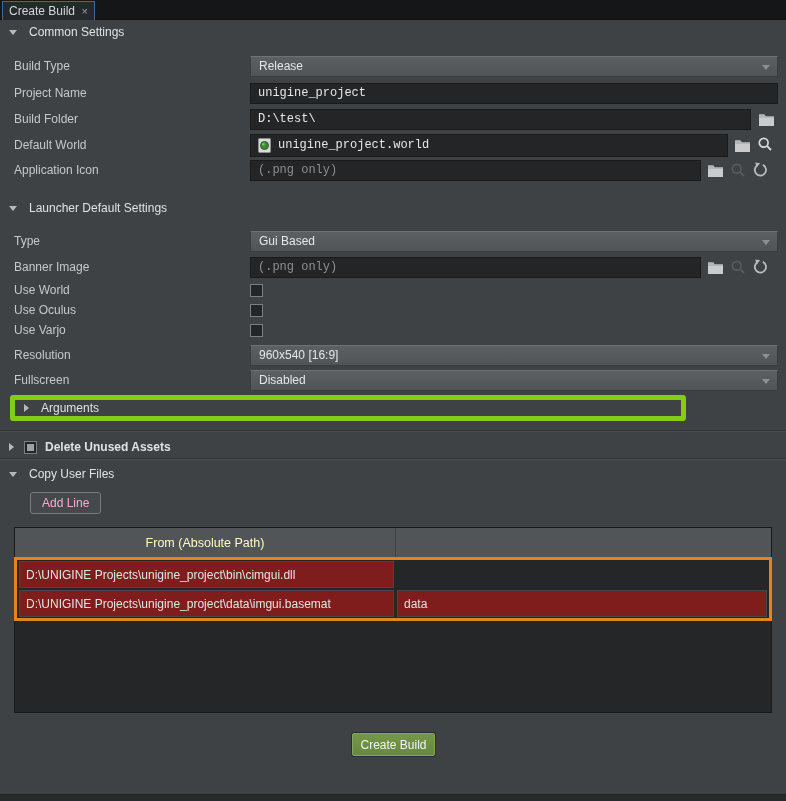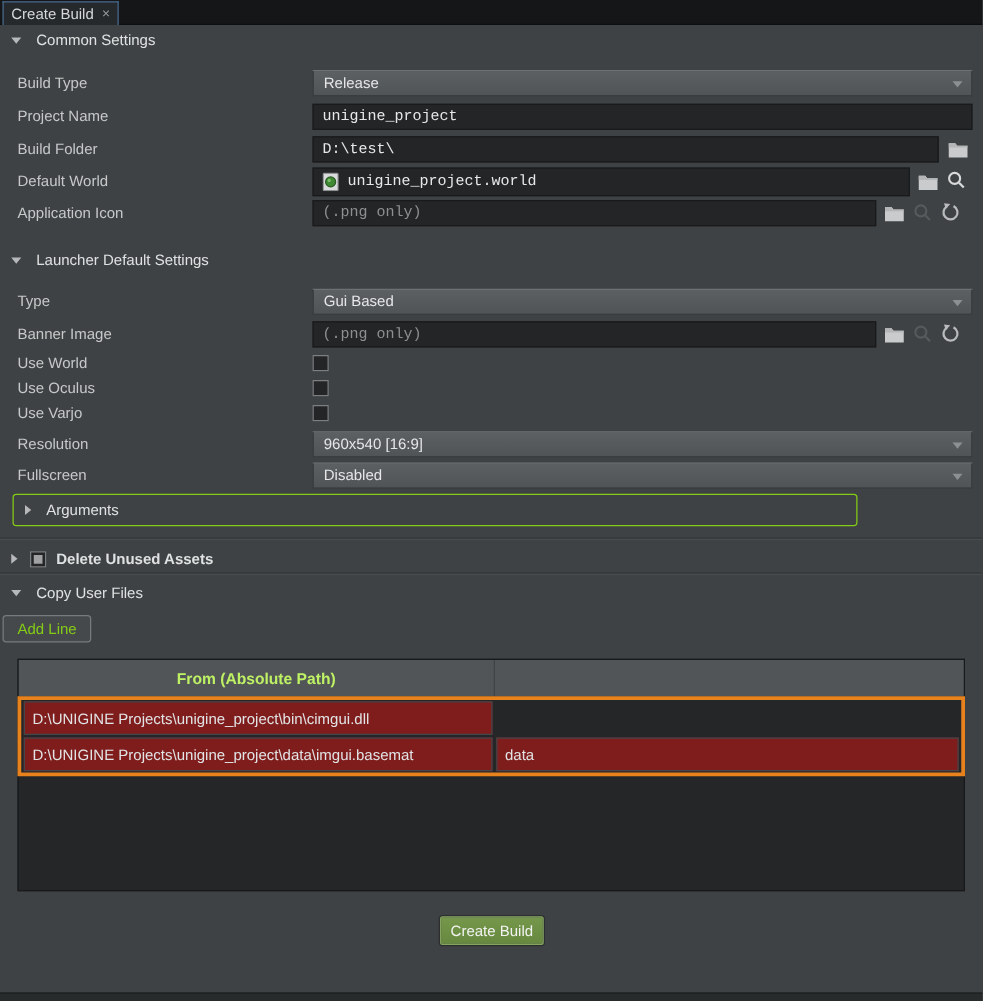--- a/index.html
+++ b/index.html
@@ -34,37 +34,37 @@
   .inp { position:absolute; height:21px; background:#232527; border:1px solid #181a1b;
     color:#e7e8e9; line-height:19px; padding-left:7px; display:flex; align-items:center;font-family:Liberation Mono, monospace; }
   .inp.ph { color:#8d8f91; }
   
   .icon-btn { position:absolute; width:18px; height:18px; display:flex; align-items:center; justify-content:center; }
   
   .cb { position:absolute; width:13px; height:13px; background:#232527; border:1px solid #7c7f81; }
   .cb.filled::after { content:""; position:absolute; left:2px; top:2px; width:7px; height:7px; background:#9fa1a3; }
   
   .args-box { position:absolute; left:10px; top:395px; width:676px; height:26px;
-    border:1px solid #84cc16; border-radius:3px; display:flex; align-items:center; padding-left:9px; color:#dfe1e2; }
+    border:5px solid #84cc16; border-radius:3px; display:flex; align-items:center; padding-left:9px; color:#dfe1e2; }
   .args-box .ttl { margin-left:12px; }
   .divider { position:absolute; left:0; right:0; border-top:1px solid #323436; border-bottom:1px solid #494c4e; }
   
   .dua { position:absolute; left:9px; top:437px; display:flex; align-items:center; height:20px; color:#dfe1e2; }
   .dua .cb { position:relative; margin-left:10px; }
   .dua .ttl { margin-left:8px;font-weight:bold; }
   
-  .btn-addline { position:absolute; left:2px; top:492px; height:22px;
+  .btn-addline { position:absolute; left:30px; top:492px; height:22px;
     background:#46494b; border:1px solid #787b7d; border-radius:3px;
-    color:#84cc16; padding:0 11px; line-height:20px; }
+    color:#f9a8d4; padding:0 11px; line-height:20px; }
   
   .tbl { position:absolute; left:14px; top:527px; width:758px; height:186px;
     background:#242628; border:1px solid #17191a; }
   .tbl-head { display:flex; height:30px; background:#525558; }
   .tbl-head .hc { display:flex; align-items:center; justify-content:center;
-    font-weight:bold; color:#bef264; font-size:12.5px; }
+    font-weight:normal; color:#fef9c3; font-size:12.5px; }
   .tbl-head .hc1 { width:381px; border-right:1px solid #404346; }
   .tbl-head .hc2 { flex:1; }
   .hl-box { position:absolute; left:14px; top:557px; width:758px; height:64px;
     border:3px solid #e8821c; background:#242628; }
   .trow { display:flex; height:29px; padding:1px 2px 0 2px; gap:3px; }
   .tcell { background:#7f1d1d; border:1px solid #43464a; display:flex; align-items:center;
     padding-left:6px; color:#e2e3e4; height:27px; }
   .tc-from { width:375px; }
   .tc-to { flex:1; }
   

